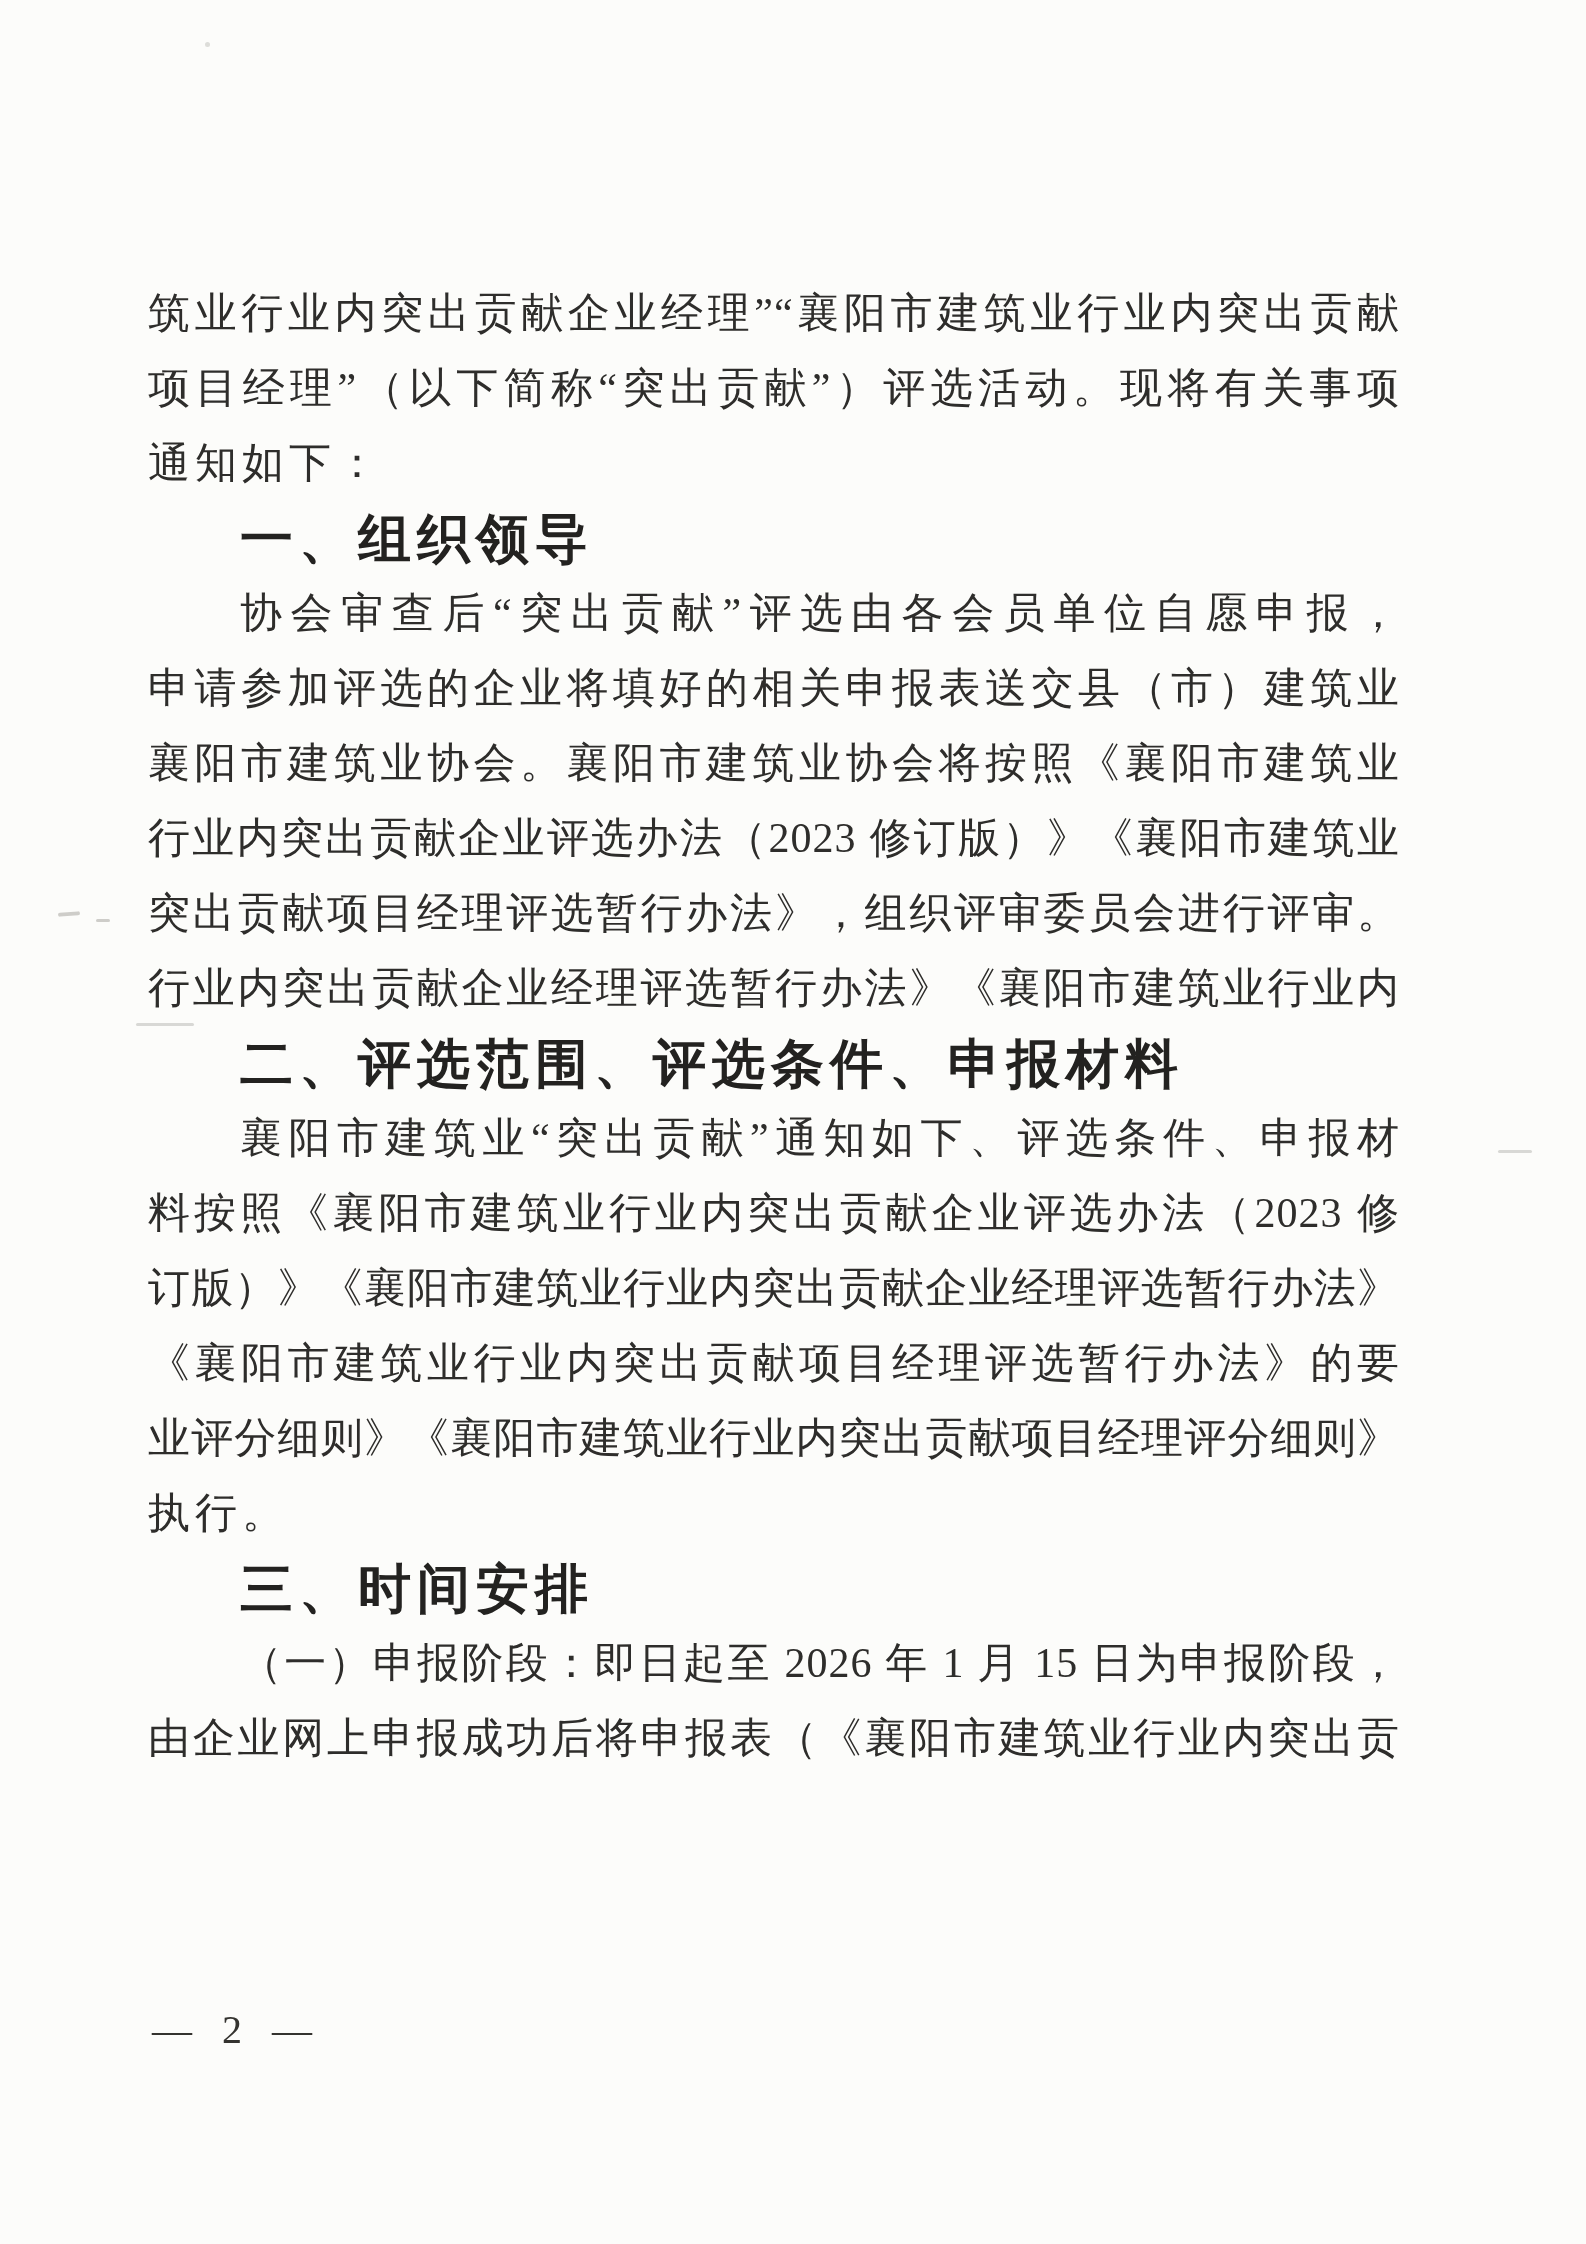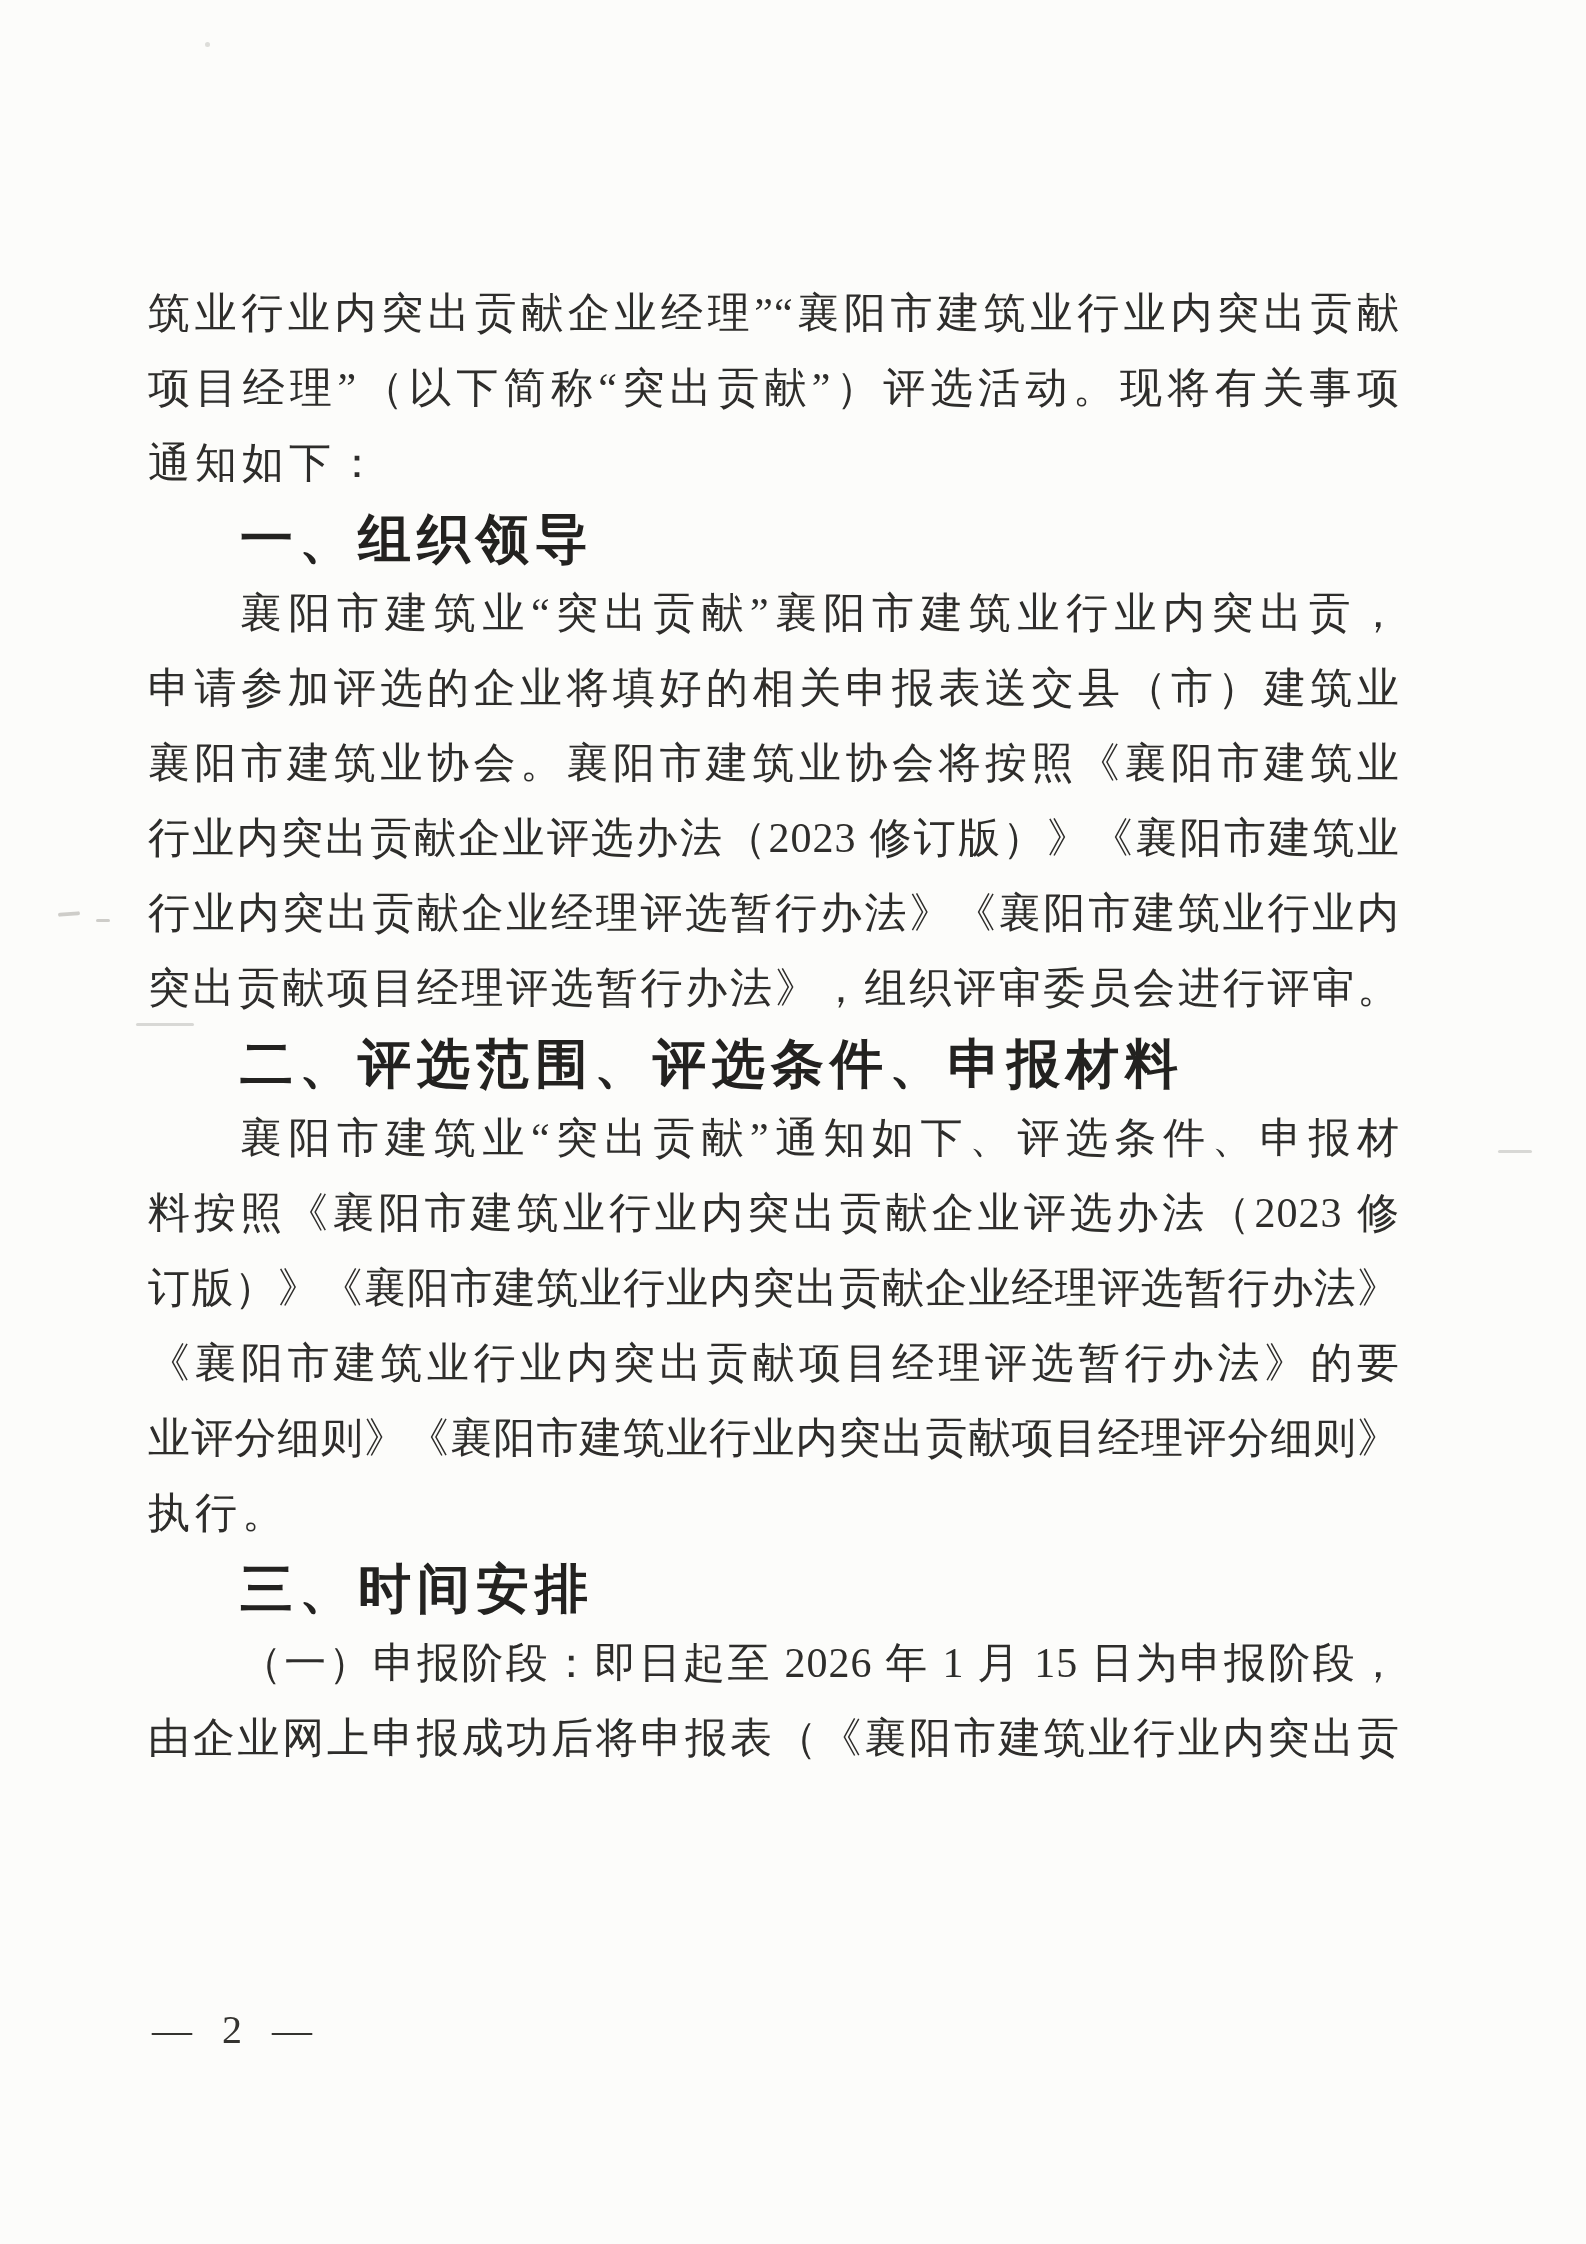--- a/index.html
+++ b/index.html
@@ -67,26 +67,26 @@
 </head>
 <body>
 
 <div class="page">
 
   <div class="content">
     <div class="line">筑业行业内突出贡献企业经理”“襄阳市建筑业行业内突出贡献</div>
     <div class="line">项目经理”（以下简称“突出贡献”）评选活动。现将有关事项</div>
     <div class="line left">通知如下：</div>
     <div class="line heading indent">一、组织领导</div>
-    <div class="line indent">襄阳市建筑业“突出贡献”襄阳市建筑业行业内突出贡，</div>
+    <div class="line indent">协会审查后“突出贡献”评选由各会员单位自愿申报，</div>
     <div class="line">申请参加评选的企业将填好的相关申报表送交县（市）建筑业</div>
     <div class="line">襄阳市建筑业协会。襄阳市建筑业协会将按照《襄阳市建筑业</div>
     <div class="line">行业内突出贡献企业评选办法（2023 修订版）》《襄阳市建筑业</div>
+    <div class="line">突出贡献项目经理评选暂行办法》，组织评审委员会进行评审。</div>
     <div class="line">行业内突出贡献企业经理评选暂行办法》《襄阳市建筑业行业内</div>
-    <div class="line">突出贡献项目经理评选暂行办法》，组织评审委员会进行评审。</div>
     <div class="line heading indent">二、评选范围、评选条件、申报材料</div>
     <div class="line indent">襄阳市建筑业“突出贡献”通知如下、评选条件、申报材</div>
     <div class="line">料按照《襄阳市建筑业行业内突出贡献企业评选办法（2023 修</div>
     <div class="line">订版）》《襄阳市建筑业行业内突出贡献企业经理评选暂行办法》</div>
     <div class="line">《襄阳市建筑业行业内突出贡献项目经理评选暂行办法》的要</div>
     <div class="line">业评分细则》《襄阳市建筑业行业内突出贡献项目经理评分细则》</div>
     <div class="line left">执行。</div>
     <div class="line heading indent">三、时间安排</div>
     <div class="line indent">（一）申报阶段：即日起至 2026 年 1 月 15 日为申报阶段，</div>
     <div class="line">由企业网上申报成功后将申报表（《襄阳市建筑业行业内突出贡</div>

